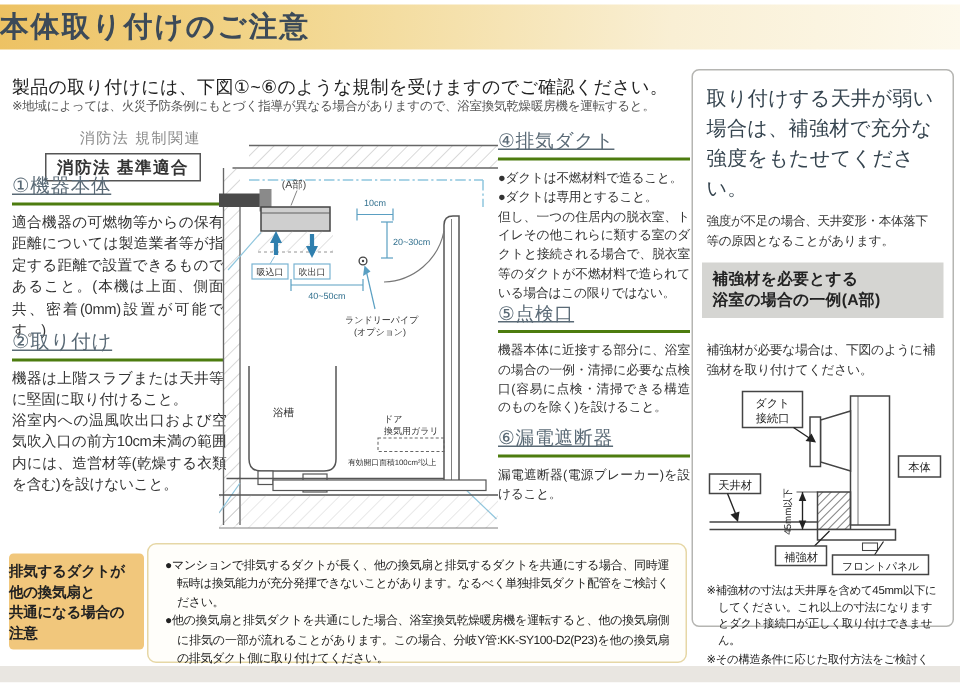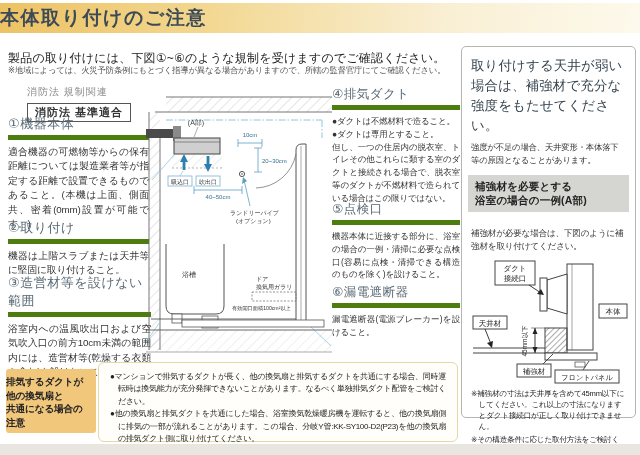--- a/index.html
+++ b/index.html
@@ -14,28 +14,28 @@
   .titlebar{
     left:0;top:3px;width:640px;height:30px;
     background:linear-gradient(93deg,#edc263 0%,#f2d68d 30%,#f9efd4 70%,#fdf9ec 100%);
     display:flex;align-items:center;box-sizing:border-box;
   }
   .titlebar h1{margin:0;font-size:19px;font-weight:bold;color:#3c4a58;letter-spacing:1.5px;}
   
   .intro{left:8px;top:38px;font-size:12px;color:#222;letter-spacing:.2px;}
   .intro-note{left:8px;top:57px;font-size:8.4px;color:#555;letter-spacing:-.2px;}
   
-  .badges{left:27px;top:85px;text-align:left;width:118px;}
+  .badges{left:16px;top:85px;text-align:right;width:118px;}
   .badge-top{font-size:10px;color:#8a8a8a;letter-spacing:1px;margin-bottom:3px;}
   .badge-boxed{display:inline-block;border:1.4px solid #555;padding:1px 7px;
     font-size:11px;font-weight:bold;color:#333;background:#fff;letter-spacing:1px;}
   
   .sec{box-sizing:border-box;}
   .sec-h{margin:0 0 5px 0;font-size:13px;font-weight:normal;color:#5a6a76;
-    border-bottom:5px solid #4d7c0f;padding-bottom:2px;letter-spacing:.5px;}
+    border-bottom:2px solid #4d7c0f;padding-bottom:2px;letter-spacing:.5px;text-decoration:underline;}
   .sec-b{margin:0;font-size:9.8px;line-height:1.48;color:#333;letter-spacing:-.2px;text-align:justify;}
   .sec-b.small, .blt{font-size:8.5px;line-height:1.5;letter-spacing:-.2px;}
   .blt{margin:0;color:#333;}
   .s1{left:8px;top:115px;width:141px;}
   .s2{left:8px;top:219px;width:141px;}
   .s3{left:8px;top:274px;width:143px;}
   .s4{left:332px;top:86px;width:128px;}
   .s4 .sec-h,.s5 .sec-h,.s6 .sec-h{font-size:12.5px;}
   .s5{left:332px;top:201px;width:128px;}
   .s6{left:332px;top:284px;width:128px;}
@@ -65,37 +65,36 @@
   .band{left:0;top:444px;width:640px;height:11px;background:#e9e6e1;}
 </style>
 </head>
 <body>
 
 <header class="abs titlebar">
   <h1>本体取り付けのご注意</h1>
 </header>
 
 <p class="abs intro">製品の取り付けには、下図①~⑥のような規制を受けますのでご確認ください。</p>
-<p class="abs intro-note">※地域によっては、火災予防条例にもとづく指導が異なる場合がありますので、所轄の監督官庁にてご確認ください。</p>
+<p class="abs intro-note">※地域によっては、火災予防条例にもとづく指導が異なる場合がありますので、浴室換気乾燥暖房機を運転すると。</p>
 
 <div class="abs badges">
   <div class="badge-top">消防法 規制関連</div>
   <div class="badge-boxed">消防法 基準適合</div>
 </div>
 
 <section class="abs sec s1">
   <h2 class="sec-h">①機器本体</h2>
   <p class="sec-b">適合機器の可燃物等からの保有距離については製造業者等が指定する距離で設置できるものであること。(本機は上面、側面共、密着(0mm)設置が可能です。)</p>
 </section>
 <section class="abs sec s2">
   <h2 class="sec-h">②取り付け</h2>
   <p class="sec-b">機器は上階スラブまたは天井等に堅固に取り付けること。</p>
 </section>
 <section class="abs sec s3">
-  <h2 class="sec-h">③造営材等を設けない範囲</h2>
   <p class="sec-b">浴室内への温風吹出口および空気吹入口の前方10cm未満の範囲内には、造営材等(乾燥する衣類を含む)を設けないこと。</p>
 </section>
 
 <svg class="abs svg-main" width="186" height="278" viewBox="0 0 186 278">
   <defs>
     <pattern id="ht1" width="7" height="7" patternUnits="userSpaceOnUse" patternTransform="rotate(45)">
       <line x1="0" y1="0" x2="0" y2="7" stroke="#9a9a9a" stroke-width="1"></line>
     </pattern>
   </defs>
 

